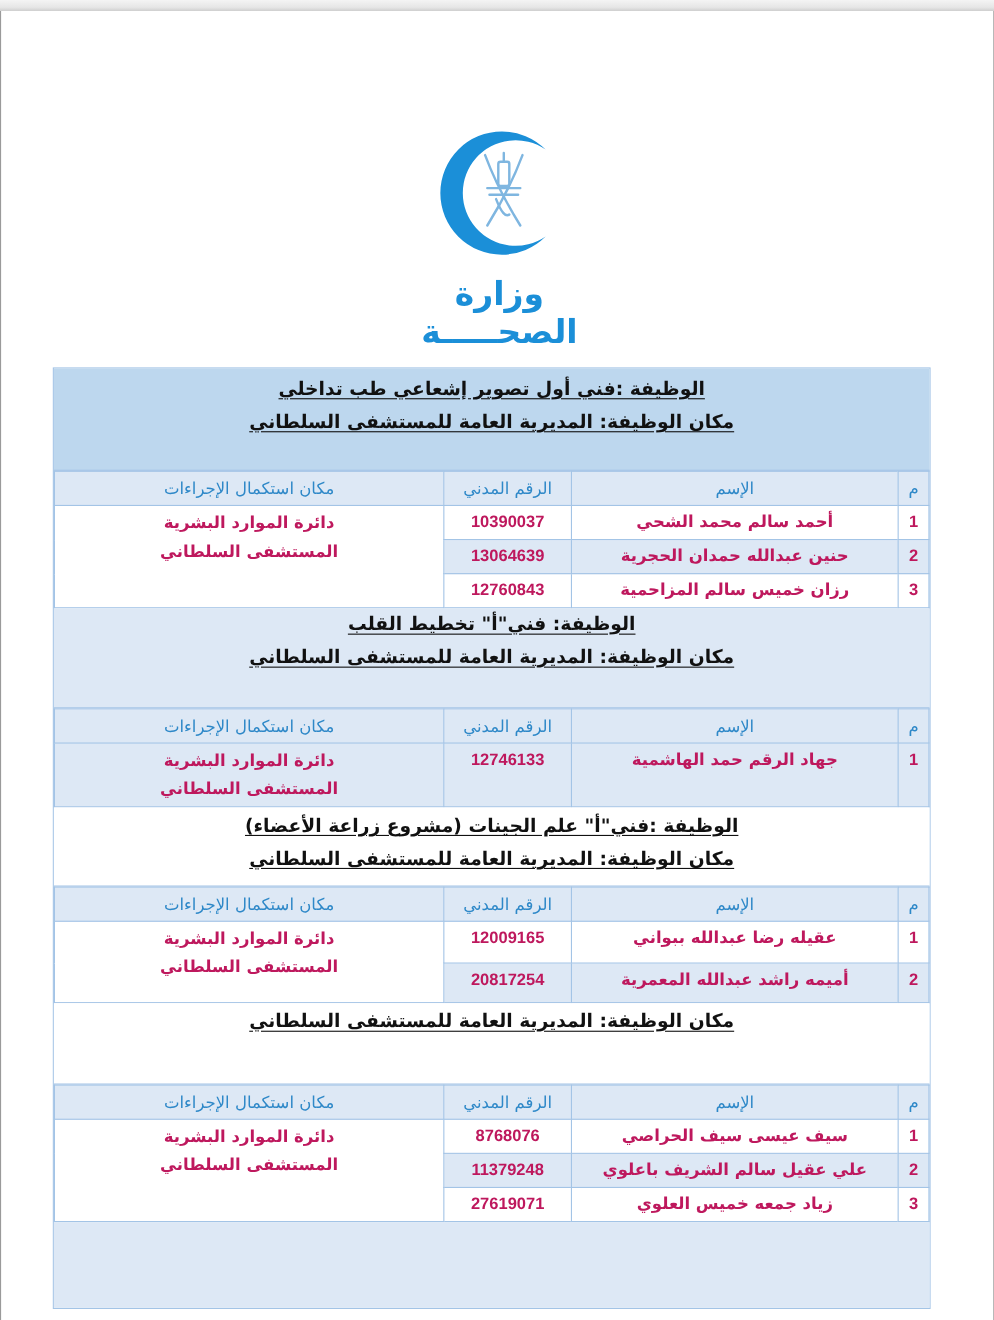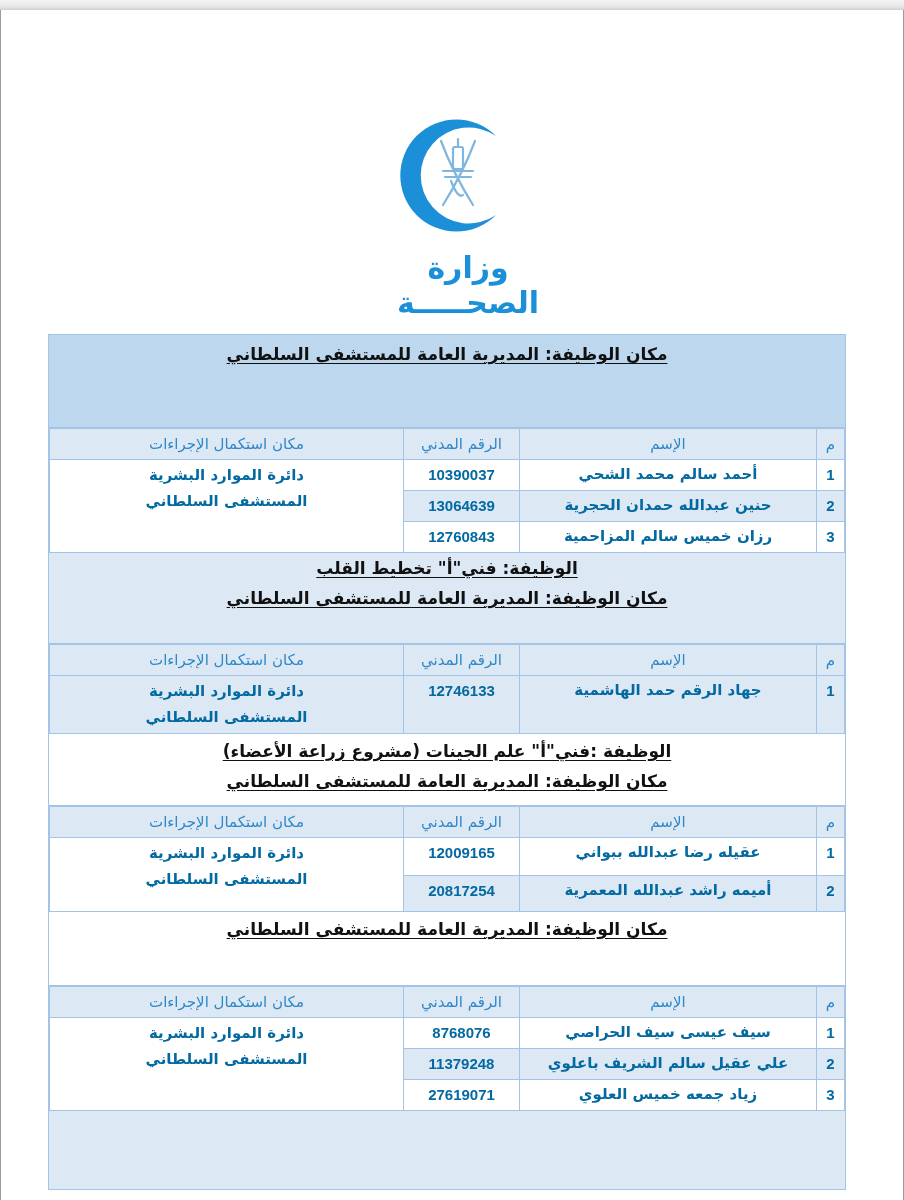--- a/index.html
+++ b/index.html
@@ -14,21 +14,21 @@
     position: absolute; left: 0; top: 10px; width: 904px; height: 1190px;
     border-left: 1px solid #9a9a9a; border-right: 1px solid #9a9a9a;
     background: #fff;
   }
 
   
   .logo { position: absolute; left: 335px; top: 115px; width: 230px; height: 205px; }
   .crescent { position: absolute; left: 57px; top: 3px; width: 115px; height: 115px; }
   .emblem { position: absolute; left: 98px; top: 18px; width: 50px; height: 80px; }
   .logo-ar {
-    position: absolute; left: 18px; top: 135px; width: 230px; text-align: center;
+    position: absolute; left: 4px; top: 135px; width: 230px; text-align: center;
     color: #1b8fd8; font-size: 30px; font-weight: bold; direction: rtl;
     font-family: "DejaVu Sans", sans-serif; letter-spacing: 0;
   }
   .logo-en {
     position: absolute; left: 0; top: 170px; width: 230px; text-align: center;
     color: #1b8fd8; font-size: 24px; font-weight: bold;
     font-family: "DejaVu Serif", serif; letter-spacing: -0.5px;
   }
 
   
@@ -47,21 +47,21 @@
   .job-head.blue { background: #bdd7ee; }
   .job-head.light { background: #dde8f5; }
   .job-head.white { background: #ffffff; }
 
   table { width: 100%; border-collapse: collapse; table-layout: fixed; }
   td, th { border: 1px solid #a3c4e6; text-align: center; vertical-align: top; }
   th {
     background: #dde8f5; color: #2e88c8; font-weight: normal; font-size: 15px;
     height: 16px; line-height: 30px;
   }
-  td { font-size: 15px; font-weight: bold; color: #0369a1; height: 31px; line-height: 29px; }
+  td { font-size: 15px; font-weight: bold; color: #be185d; height: 31px; line-height: 29px; }
   col.c-idx { width: 28px; }
   col.c-name { width: 297px; }
   col.c-civil { width: 116px; }
   col.c-place { width: auto; }
   td.place { line-height: 26px; padding-top: 2px; background: #fff; }
   tr.shade td.sh { background: #dde8f5; margin-top: 29px; }
   .footer-block { background: #dde8f5; height: 78px; }
   .num { font-family: Liberation Sans, sans-serif; font-size: 15px; }
 </style>
 </head>
@@ -84,20 +84,21 @@
       <path d="M12 44 L38 44"></path>
       <path d="M18 48 Q25 66 30 62"></path>
     </g>
   </svg>
   <div class="logo-ar">وزارة الصحـــــة</div>
 </div>
 
 <div class="sheet">
 
   <div class="job-head blue" style="height:93px; padding-top:4px;">
+    <span class="line">الوظيفة :فني أول تصوير إشعاعي طب تداخلي</span>
     <span class="line">مكان الوظيفة: المديرية العامة للمستشفى السلطاني</span>
   </div>
   <table>
     <colgroup>
         <col class="c-idx">
         <col class="c-name">
         <col class="c-civil">
         <col class="c-place">
       </colgroup>
     <tbody>

